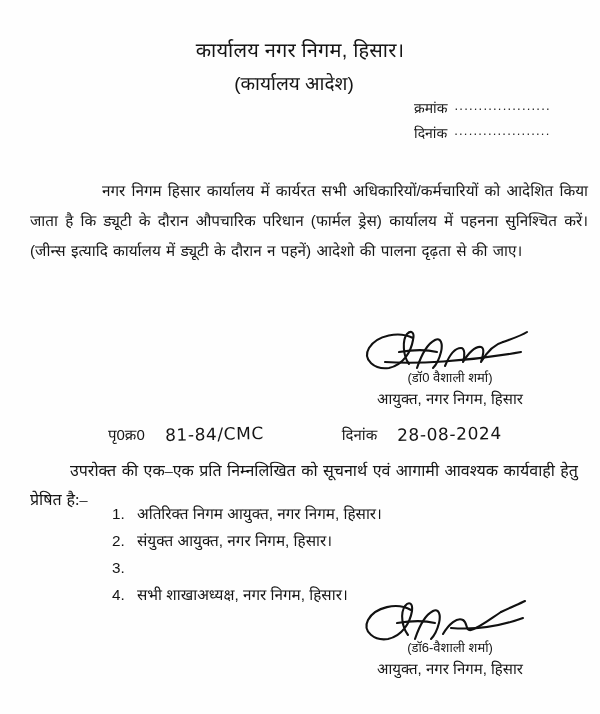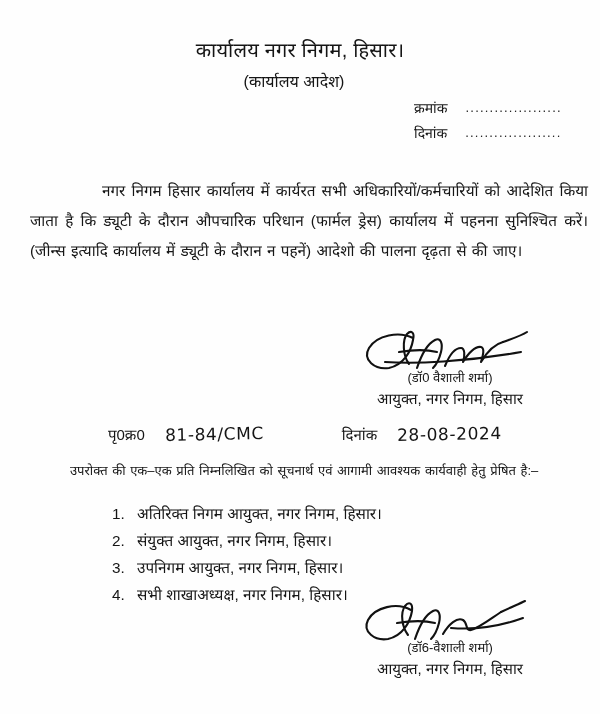--- a/index.html
+++ b/index.html
@@ -33,37 +33,37 @@
     letter-spacing: 0.2px;
     font-family: "Liberation Sans", "DejaVu Sans", sans-serif;
     font-weight: 400;
   }
   .doc-subtitle {
     position: absolute;
     left: 0;
     right: 12px;
     top: 70px;
     text-align: center;
-    font-size: 16px;
+    font-size: 19px;
     font-family: "Liberation Sans", "DejaVu Sans", sans-serif;
   }
 
   
   .ref-block {
     position: absolute;
     right: 18px;
     top: 98px;
     width: 168px;
     font-size: 14px;
     font-family: "Liberation Sans", "DejaVu Sans", sans-serif;
   }
   .ref-row {
     display: flex;
-    align-items: flex-end;
-    gap: 18px;
+    align-items: center;
+    gap: 7px;
     margin-bottom: 6px;
     white-space: nowrap;
   }
   .ref-label { flex: 0 0 auto; }
   .ref-dots {
     flex: 1 1 auto;
     overflow: hidden;
     font-size: 13px;
     letter-spacing: 1.2px;
     color: #262626;
@@ -129,25 +129,25 @@
     display: inline-block;
   }
   .memo-date-label { margin-left: 58px; }
 
   
   .forward-note {
     position: absolute;
     left: 30px;
     right: 22px;
     top: 456px;
-    font-size: 13px;
+    font-size: 16px;
     line-height: 29px;
     text-align: justify;
     text-indent: 40px;
-    font-family: Liberation Sans, sans-serif;
+    font-family: Liberation Serif, serif;
     word-spacing: 1px;
   }
 
   
   .recipients {
     position: absolute;
     left: 112px;
     top: 502px;
     margin: 0;
     padding: 0;
@@ -212,21 +212,20 @@
     <li>
       <span class="rec-num">1.</span>
       <span>अतिरिक्त निगम आयुक्त, नगर निगम, हिसार।</span>
     </li>
     <li>
       <span class="rec-num">2.</span>
       <span>संयुक्त आयुक्त, नगर निगम, हिसार।</span>
     </li>
     <li>
       <span class="rec-num">3.</span>
-      <span>उपनिगम आयुक्त, नगर निगम, हिसार।</span>
     </li>
     <li>
       <span class="rec-num">4.</span>
       <span>सभी शाखाअध्यक्ष, नगर निगम, हिसार।</span>
     </li>
   </ul>
 
   <div class="sig-block lower">
     <div class="sig-mark">
       <svg width="190" height="46" viewBox="0 0 190 46" fill="none" stroke="#111" stroke-width="2.1" stroke-linecap="round" stroke-linejoin="round">

